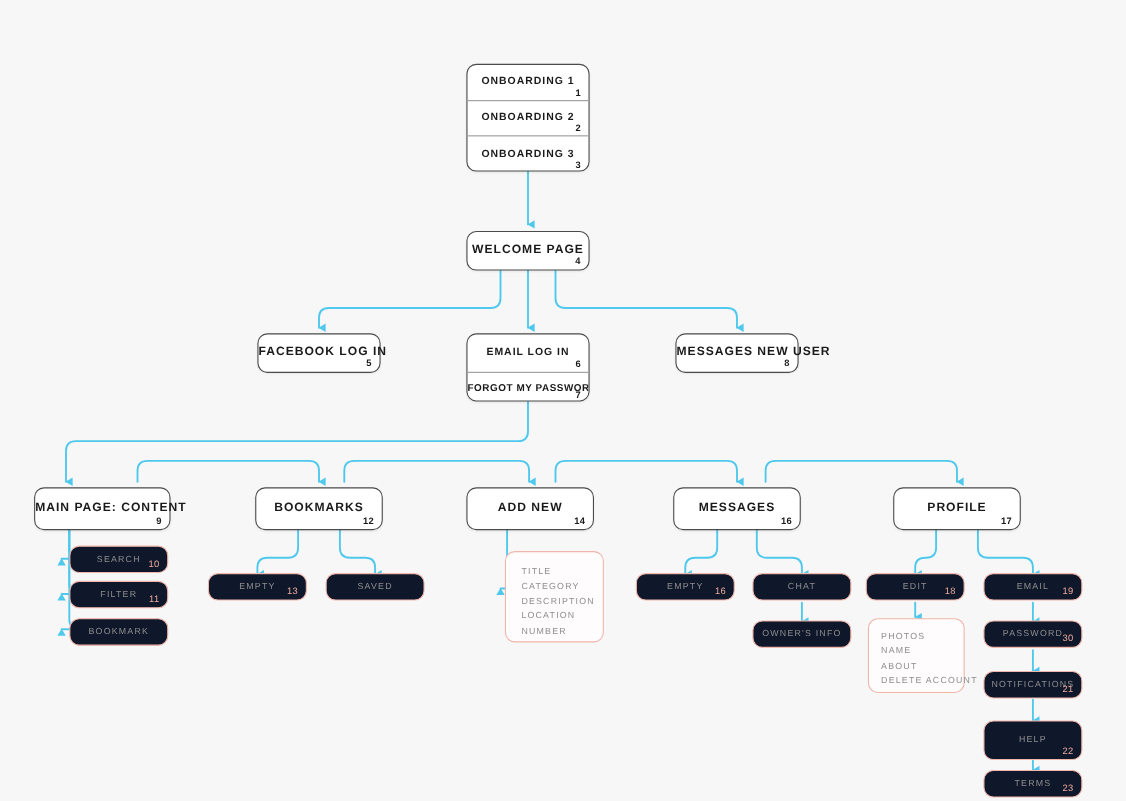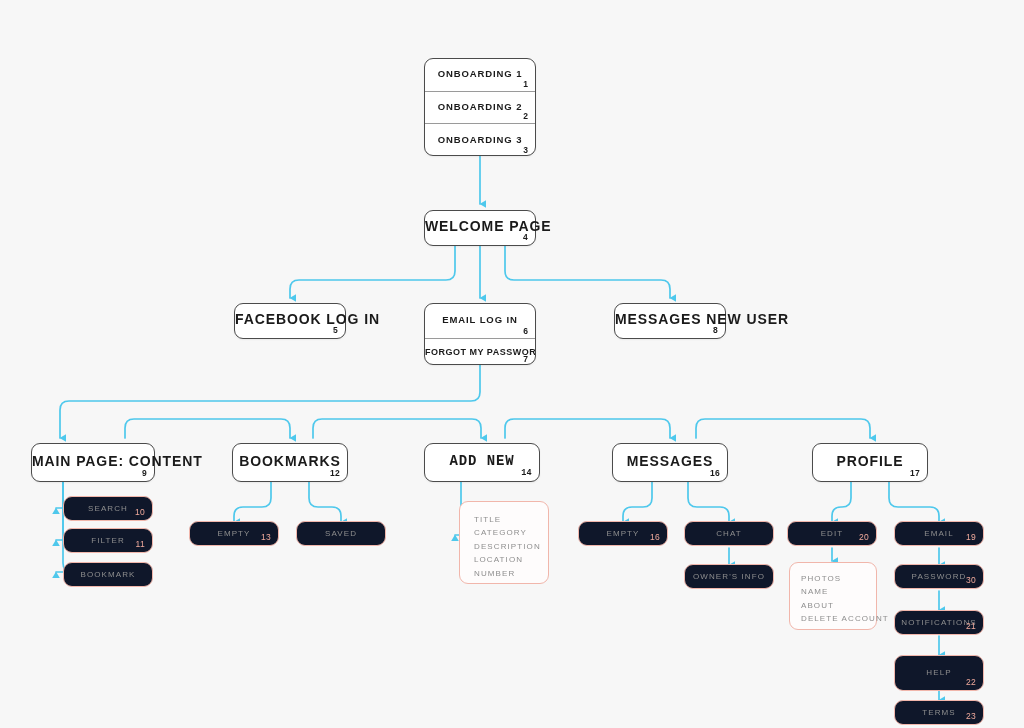--- a/index.html
+++ b/index.html
@@ -21,21 +21,21 @@
     letter-spacing:.9px;
     white-space:nowrap;
   }
   .node .num{
     position:absolute;right:7px;bottom:3px;
     font-size:8.5px;letter-spacing:.3px;
   }
 
   
   .dark{border:1.3px solid #4b4b4b;box-shadow:0 1px 2px rgba(0,0,0,.06);}
-  .dark .label{color:#1a1a1a;font-weight:bold;font-size:14px;}
+  .dark .label{color:#1a1a1a;font-weight:bold;font-size:11px;}
   .dark .num{color:#1a1a1a;font-weight:bold;}
 
   
   .stack{position:absolute;box-sizing:border-box;border:1.3px solid #4b4b4b;border-radius:9px;background:#fff;box-shadow:0 1px 2px rgba(0,0,0,.06);overflow:hidden;}
   .stack .row{position:relative;box-sizing:border-box;border-bottom:1.3px solid #9a9a9a;}
   .stack .row:last-child{border-bottom:none;}
   .stack .row .label{
     position:absolute;left:0;right:0;top:50%;transform:translateY(-60%);
     text-align:center;color:#1a1a1a;font-weight:bold;font-size:9.5px;letter-spacing:.9px;white-space:nowrap;
   }
@@ -146,21 +146,21 @@
   <div class="node dark" style="left:31px;top:427px;width:124px;height:39px;">
     <span class="label">MAIN PAGE: CONTENT</span>
     <span class="num">9</span>
   </div>
 
   <div class="node dark" style="left:232px;top:427px;width:116px;height:39px;">
     <span class="label">BOOKMARKS</span>
     <span class="num">12</span>
   </div>
 
-  <div class="node dark" style="left:424px;top:427px;width:116px;height:39px;font-family:Liberation Mono, monospace;">
+  <div class="node dark" style="left:424px;top:427px;width:116px;height:39px;">
     <span class="label">ADD NEW</span>
     <span class="num">14</span>
   </div>
 
   <div class="node dark" style="left:612px;top:427px;width:116px;height:39px;">
     <span class="label">MESSAGES</span>
     <span class="num">16</span>
   </div>
 
   <div class="node dark" style="left:812px;top:427px;width:116px;height:39px;">
@@ -208,21 +208,21 @@
     <span class="label">CHAT</span>
     <span class="num"></span>
   </div>
   <div class="node pink faint" style="left:684px;top:548px;width:90px;height:25px;">
     <span class="label">OWNER'S INFO</span>
     <span class="num"></span>
   </div>
 
   <div class="node pink" style="left:787px;top:505px;width:90px;height:25px;">
     <span class="label">EDIT</span>
-    <span class="num">20</span>
+    <span class="num">18</span>
   </div>
   <div class="node pink" style="left:894px;top:505px;width:90px;height:25px;">
     <span class="label">EMAIL</span>
     <span class="num">19</span>
   </div>
 
   <div class="plist" style="left:789px;top:546px;width:88px;height:68px;padding:9px 0 0 11px;">
     <ul>
       <li>PHOTOS</li>
       <li>NAME</li>

